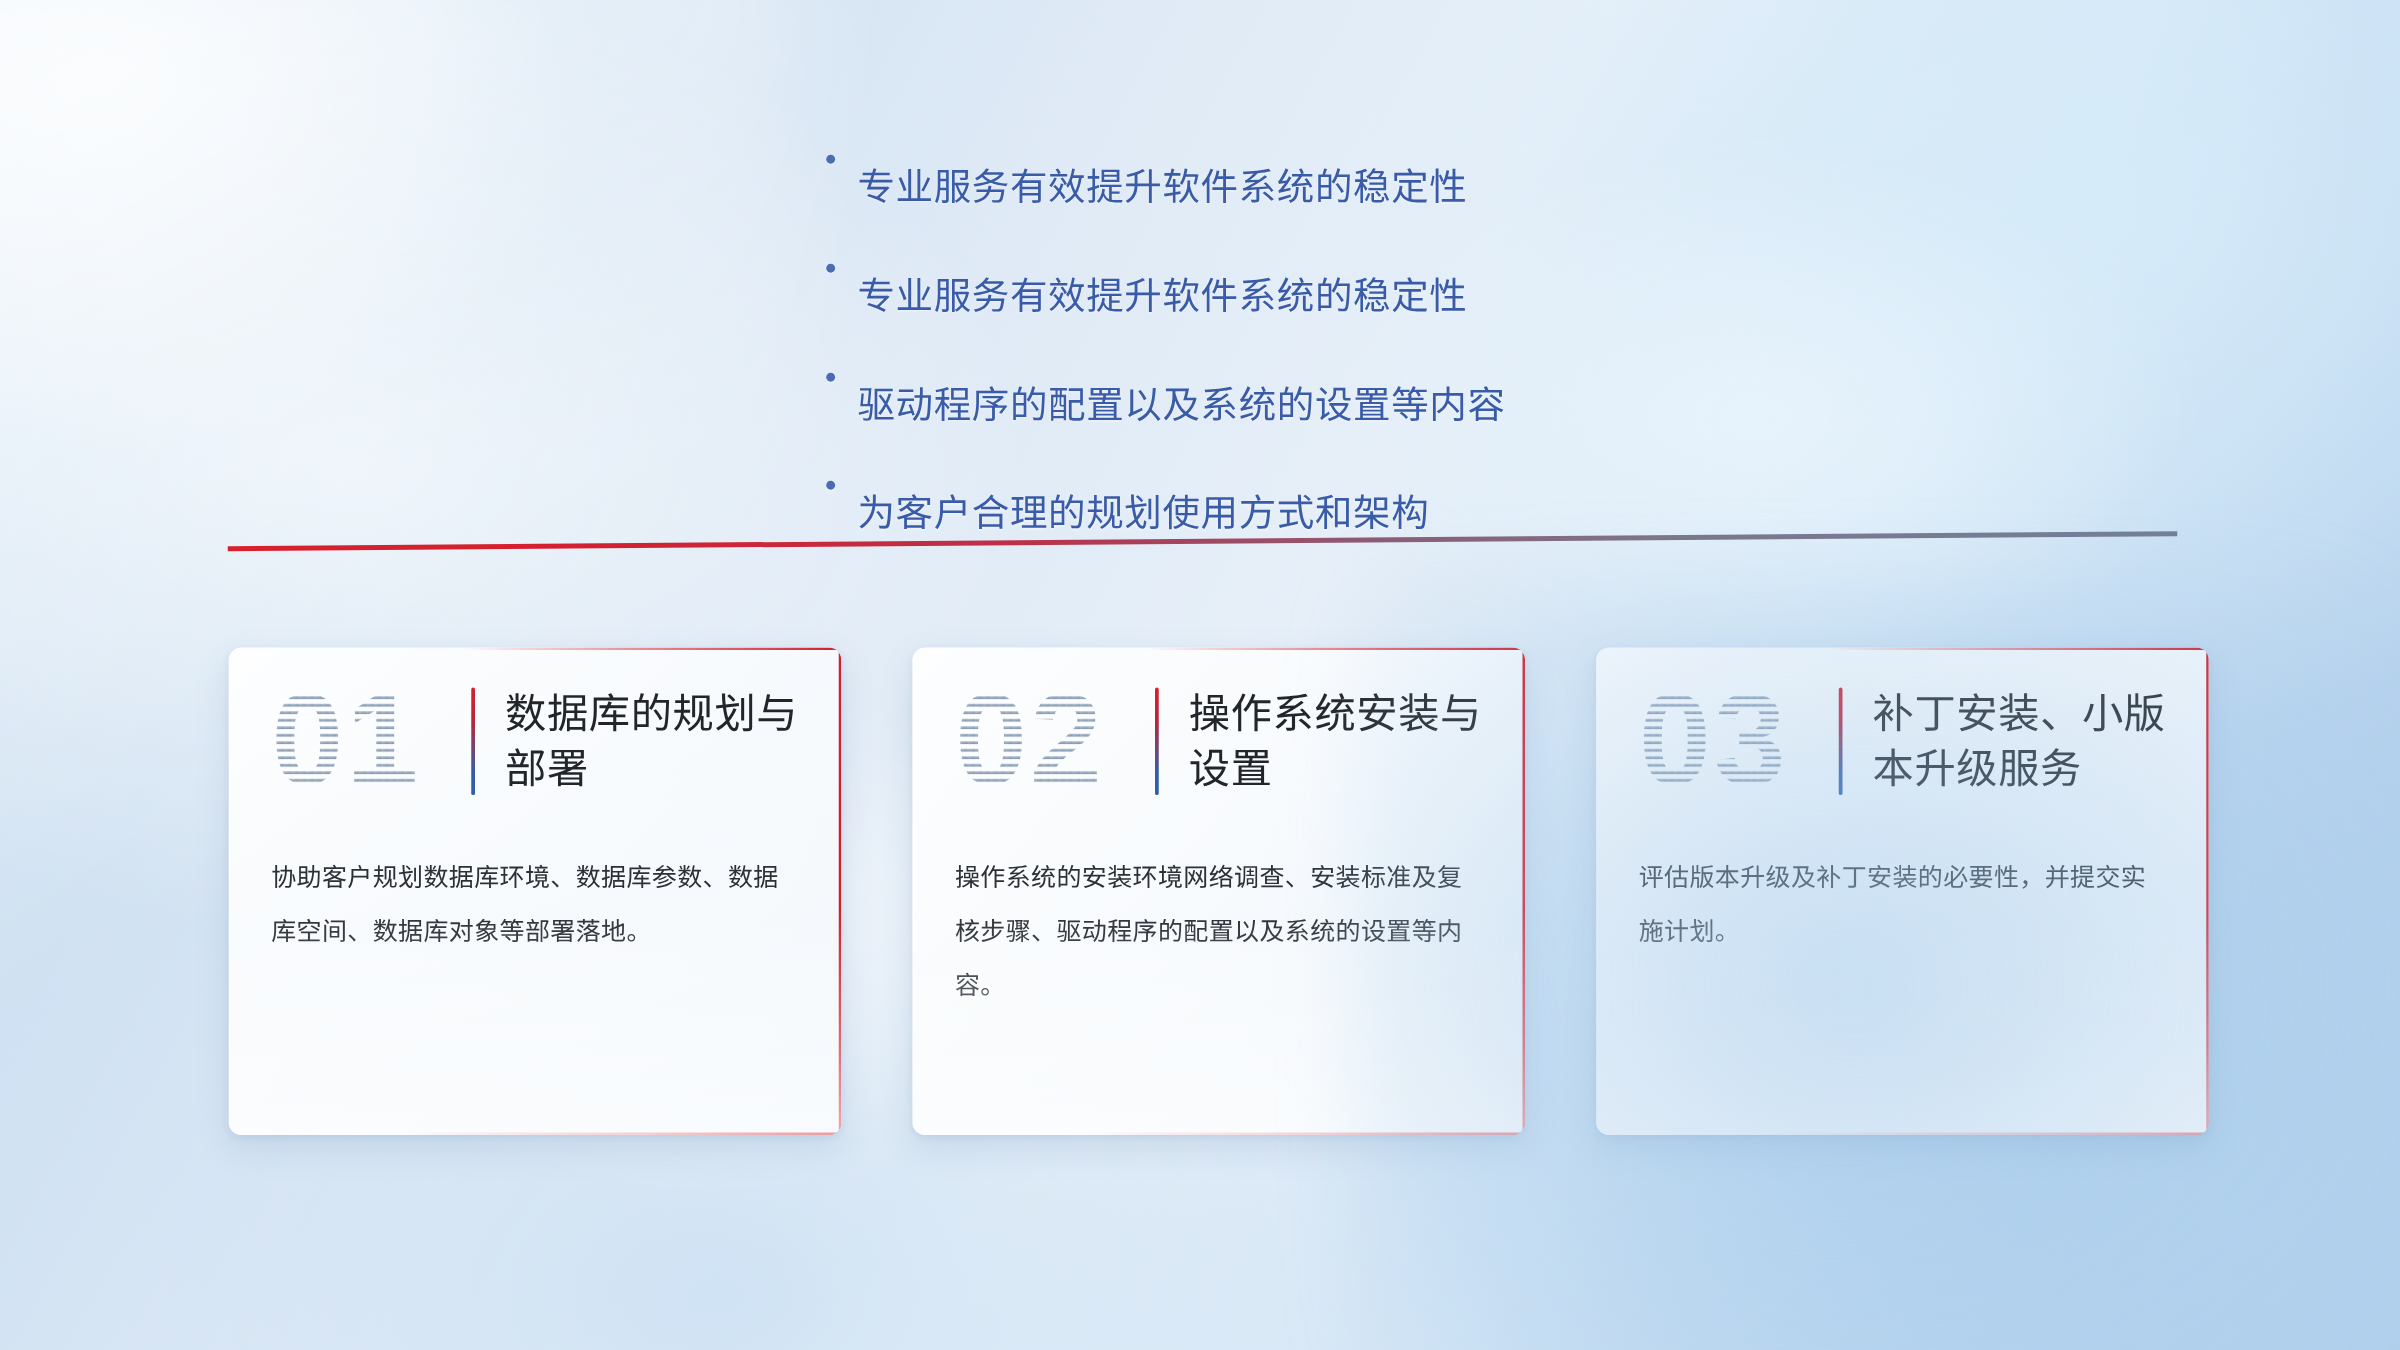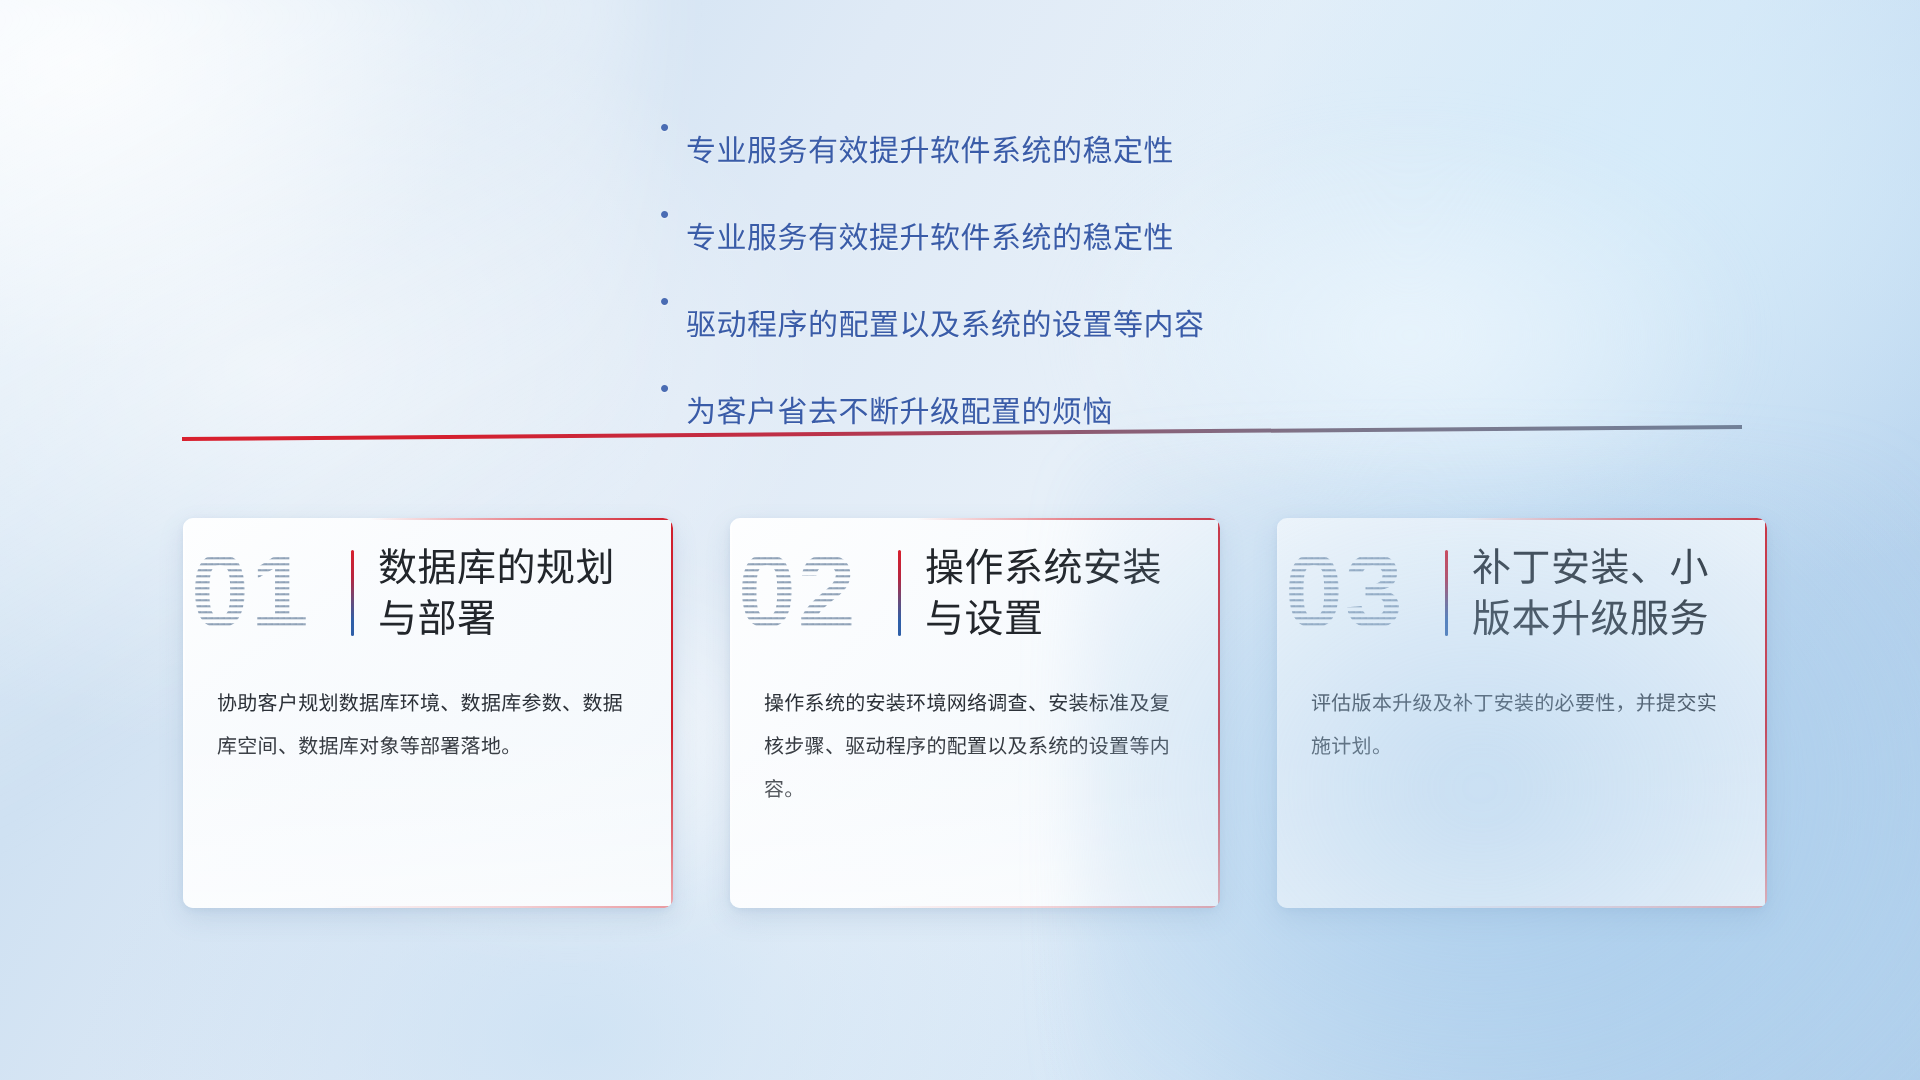--- a/index.html
+++ b/index.html
@@ -113,40 +113,40 @@
   }
   .card .edge-left{
     position:absolute; left:0; top:0; bottom:0; width:2px;
     background:linear-gradient(180deg, rgba(255,255,255,0.9) 0%, rgba(255,255,255,0.45) 60%, rgba(255,255,255,0) 100%);
   }
 
   .card-head{
     position:relative;
     height:150px;
     display:flex; align-items:center;
-    padding:0 26px 0 6px;
+    padding:0 26px 0 32px;
   }
   .card-num{
     position:relative;
     flex:0 0 auto;
     width:150px; height:108px;
     margin-right:6px;
   }
   .card-num svg{ display:block; width:150px; height:108px; }
 
   .card-sep{
     flex:0 0 3px;
     width:3px; height:86px;
     margin:0 24px 0 6px;
     background:linear-gradient(180deg,#d8202e 0%, #b8253f 32%, #6b4a78 58%, #2f5fa8 82%, #2f5fa8 100%);
     border-radius:2px;
   }
   .card-title{
     flex:1 1 auto;
-    font-size:39px;
+    font-size:33px;
     line-height:1.32;
     color:#22262b;
     letter-spacing:0.5px;
     font-weight:400;
   }
 
   .card-body{
     padding:14px 40px 0 34px;
     font-size:20px;
     line-height:2.15;
@@ -181,21 +181,21 @@
       <span class="bullet-text">专业服务有效提升软件系统的稳定性</span>
     </div>
 
     <div class="bullet-row">
       <span class="bullet-dot">•</span>
       <span class="bullet-text">驱动程序的配置以及系统的设置等内容</span>
     </div>
 
     <div class="bullet-row">
       <span class="bullet-dot">•</span>
-      <span class="bullet-text">为客户省去不断升级配置的烦恼</span>
+      <span class="bullet-text">为客户合理的规划使用方式和架构</span>
     </div>
 
   </div>
 
   <div class="divider-wrap">
     <svg class="divider" viewBox="0 0 1560 22" preserveAspectRatio="none" aria-hidden="true">
       <defs>
         <linearGradient id="divGrad" x1="0" y1="0" x2="1" y2="0">
           <stop offset="0%" stop-color="#d8202e"></stop>
           <stop offset="18%" stop-color="#d4202f"></stop>

